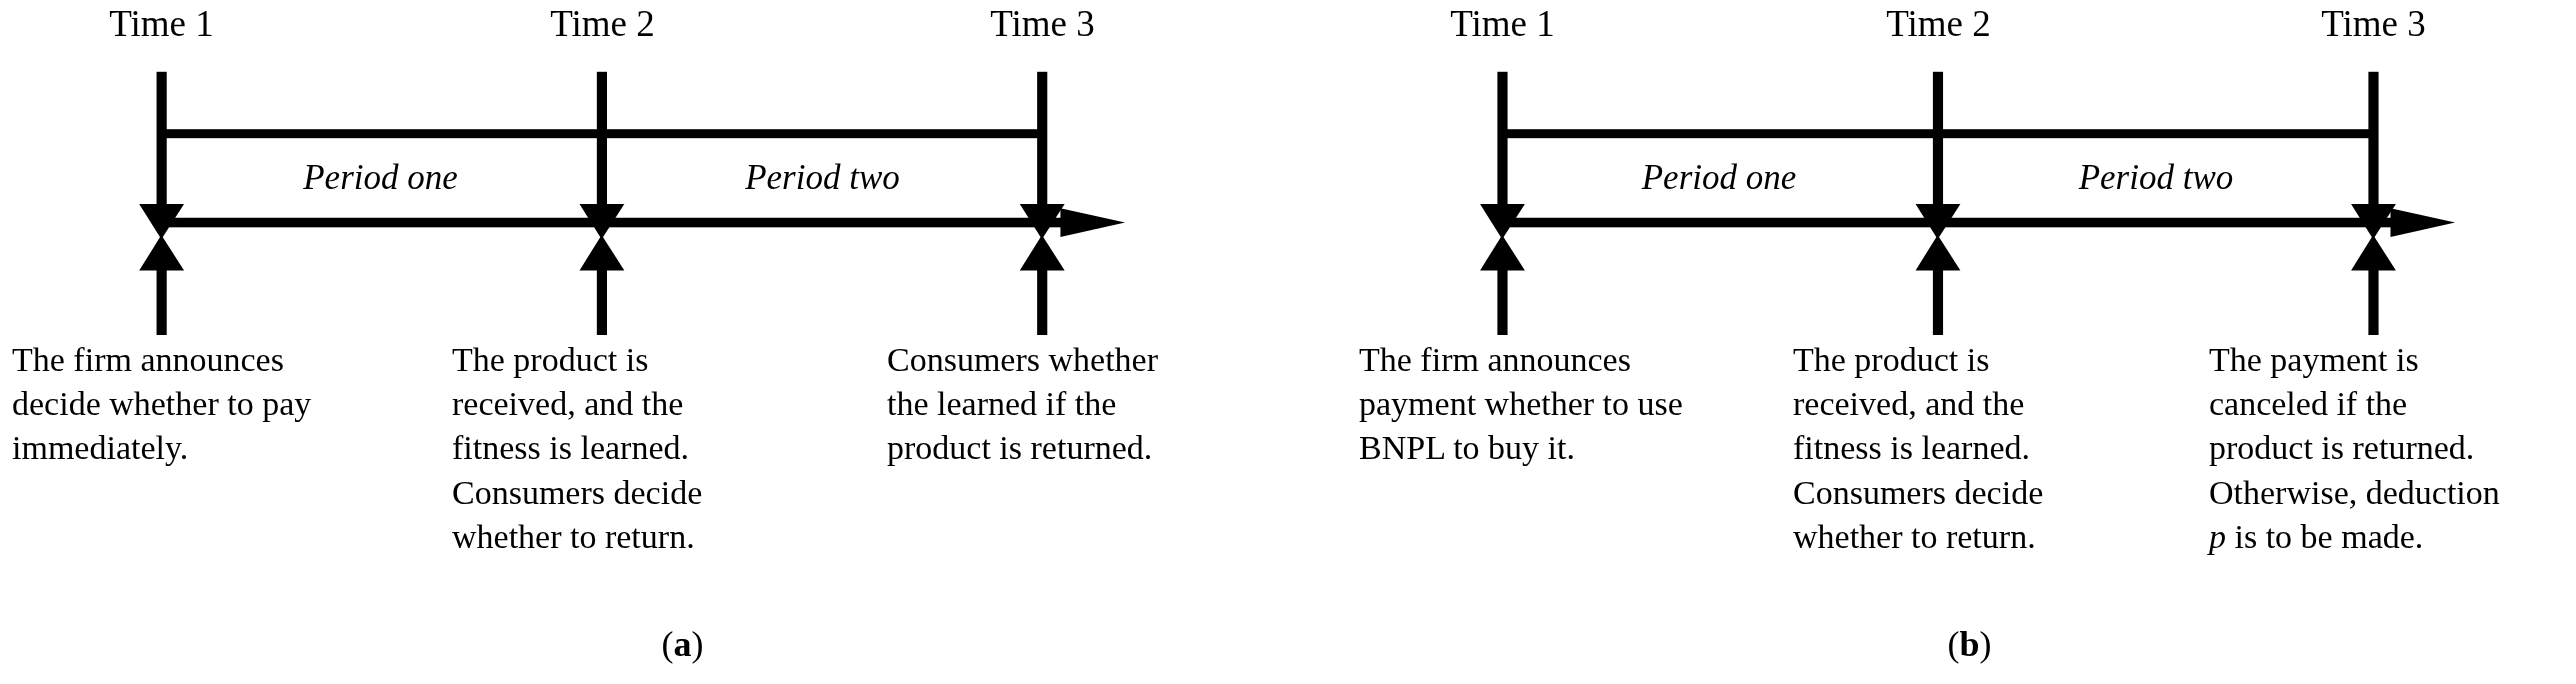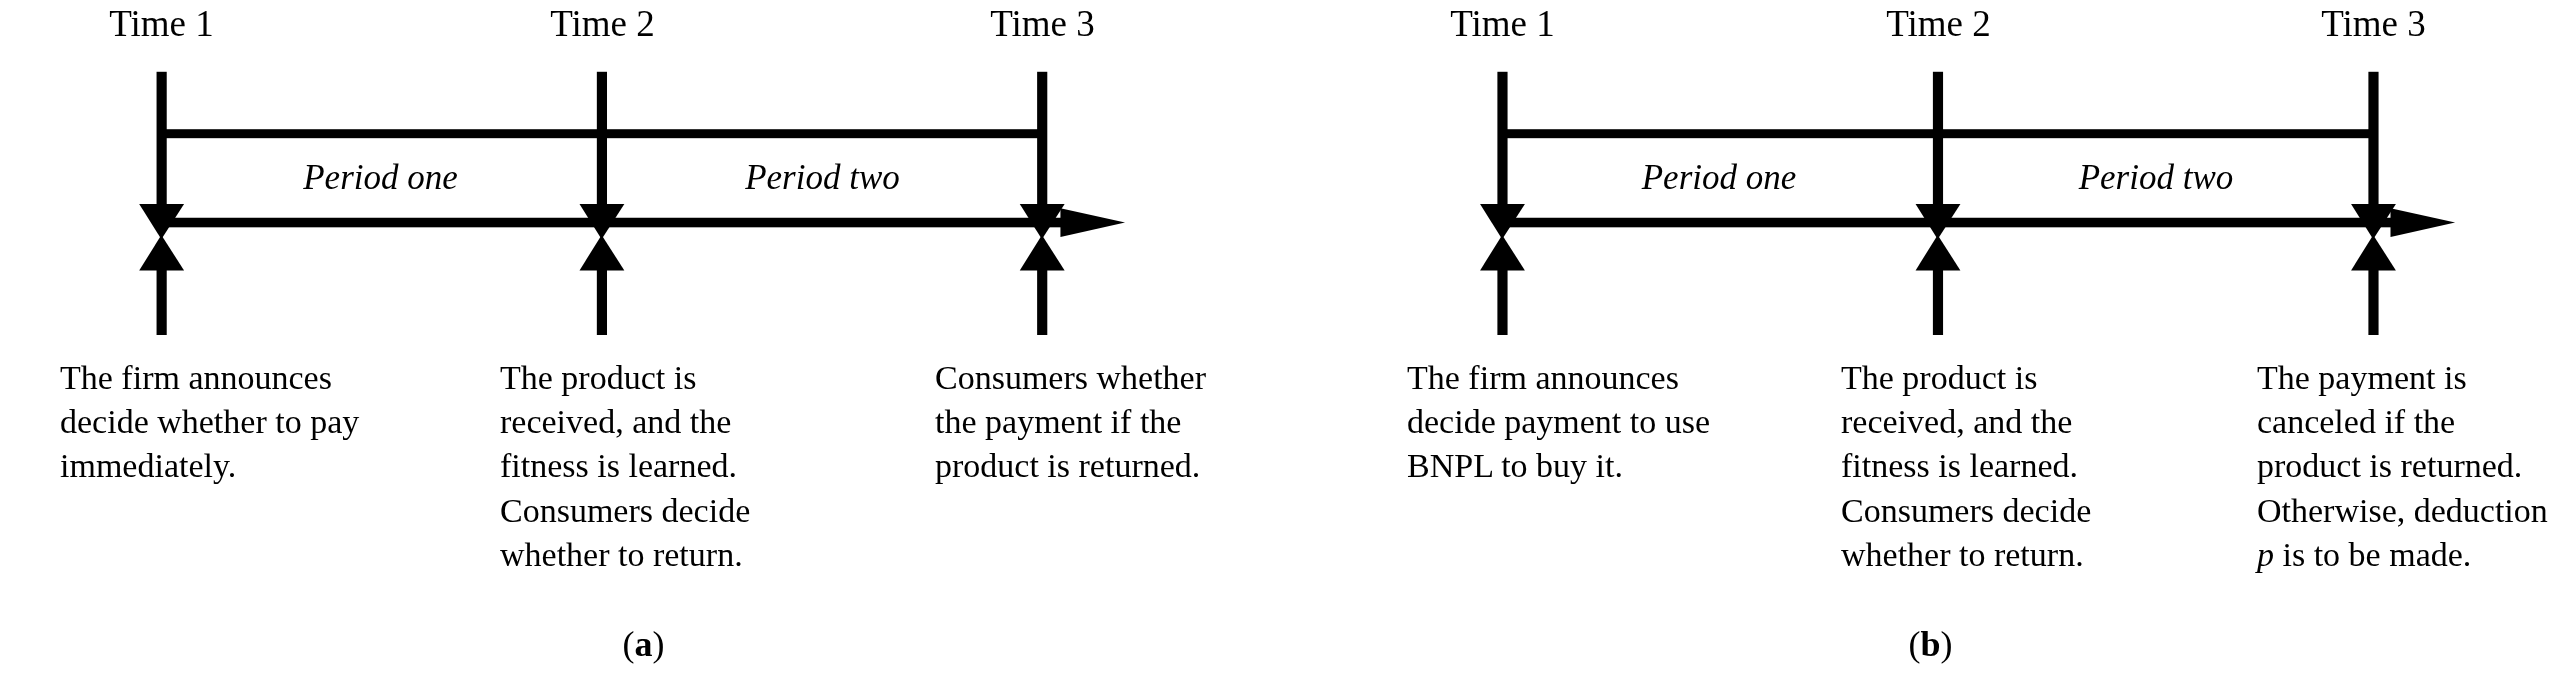--- a/index.html
+++ b/index.html
@@ -19,20 +19,21 @@
     position: relative;
     width: 2576px;
     height: 684px;
     background: #ffffff;
   }
   .panel {
     position: absolute;
     top: 0;
     width: 1287px;
     height: 684px;
+    padding-left: 39px;
   }
   #panel-a { left: 0; }
   #panel-b { left: 1287px; }
 
   .timeline-svg {
     position: absolute;
     left: 0;
     top: 0;
     width: 1287px;
     height: 335px;
@@ -53,25 +54,24 @@
     top: 160px;
     text-align: center;
     font-size: 35px;
     line-height: 1.0;
     white-space: nowrap;
     font-style: italic;
   }
 
   .event-text {
     position: absolute;
-    top: 356px;
+    top: 338px;
     font-size: 34px;
     line-height: 1.30;
     text-align: left;
-    margin-left: 48px;
   }
   .event-text .math {
     font-style: italic;
   }
   .event-text .math sub {
     font-style: italic;
     font-size: 0.72em;
     vertical-align: -0.30em;
     line-height: 0;
   }
@@ -136,21 +136,21 @@
     <div class="event-text" style="left:452px; width:419px;">
       <div>The product is</div>
       <div>received, and the</div>
       <div>fitness is learned.</div>
       <div>Consumers decide</div>
       <div>whether to return.</div>
     </div>
 
     <div class="event-text" style="left:887px; width:419px;">
       <div>Consumers whether</div>
-      <div>the payment if the</div>
+      <div>the learned if the</div>
       <div>product is returned.</div>
     </div>
 
     <div class="panel-caption"><span>(</span><span class="cap-letter">a</span><span>)</span></div>
   </div>
 
   <div class="panel" id="panel-b">
 
     <svg class="timeline-svg" viewBox="0 0 2150 560">
       <g fill="#000000" stroke="none">
@@ -178,21 +178,21 @@
 
     <div class="time-label" style="left:90px;">Time 1</div>
     <div class="time-label" style="left:526px;">Time 2</div>
     <div class="time-label" style="left:961px;">Time 3</div>
 
     <div class="period-label" style="left:214px; width:436px;">Period one</div>
     <div class="period-label" style="left:651px; width:436px;">Period two</div>
 
     <div class="event-text" style="left:72px; width:419px;">
       <div>The firm announces</div>
-      <div>decide payment to use</div>
+      <div>payment whether to use</div>
       <div>BNPL to buy it.</div>
     </div>
 
     <div class="event-text" style="left:506px; width:419px;">
       <div>The product is</div>
       <div>received, and the</div>
       <div>fitness is learned.</div>
       <div>Consumers decide</div>
       <div>whether to return.</div>
     </div>

